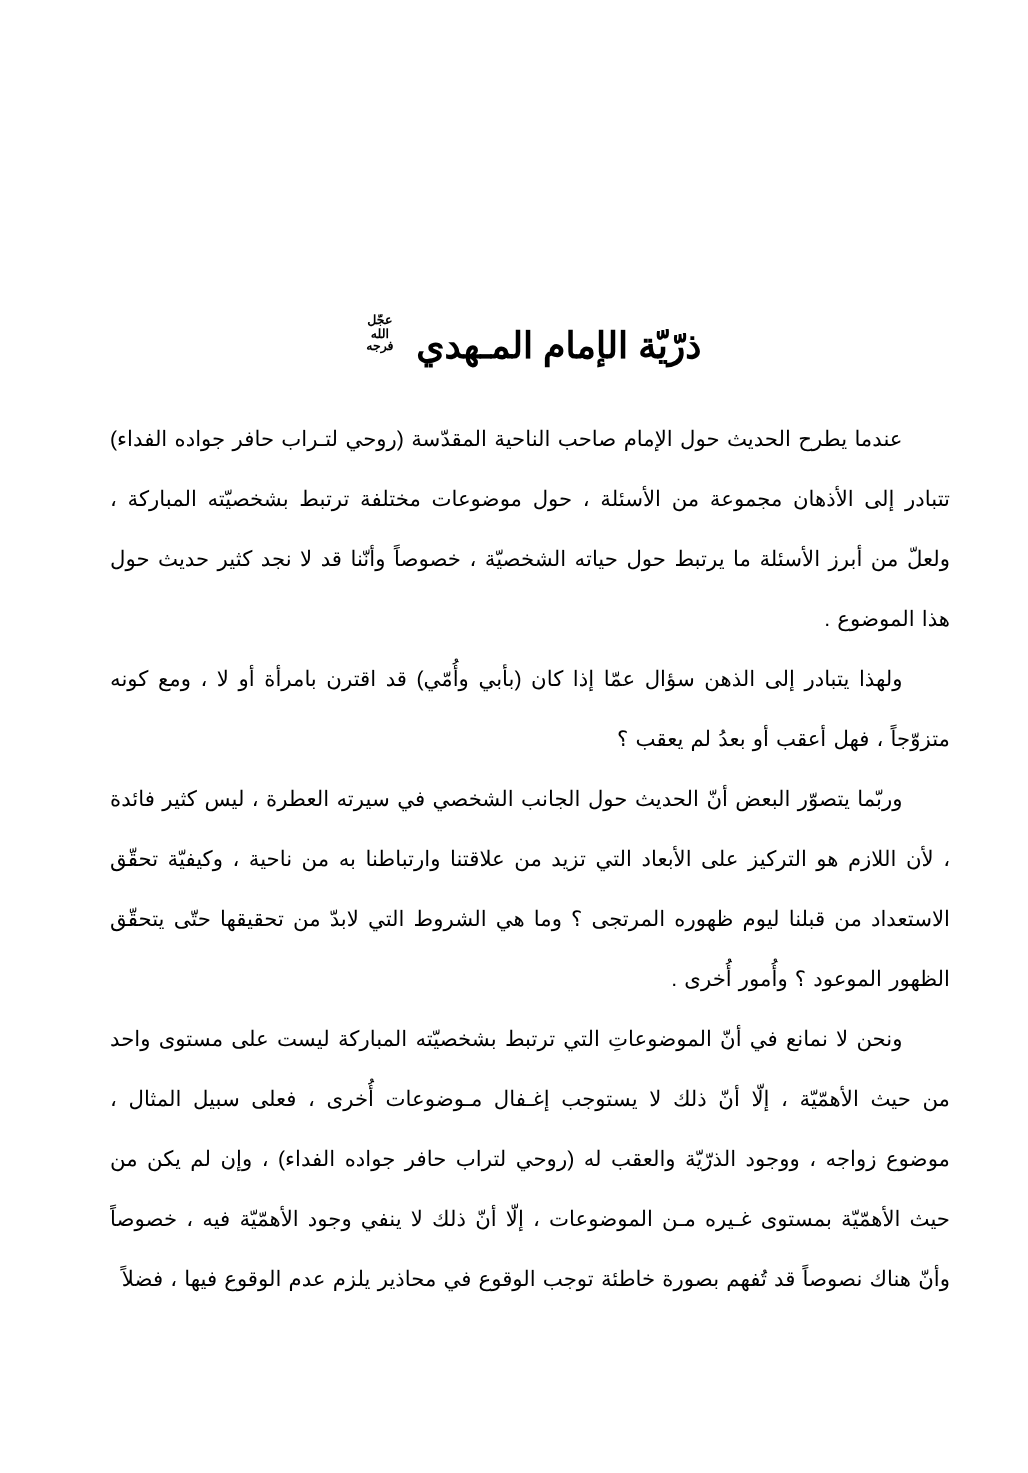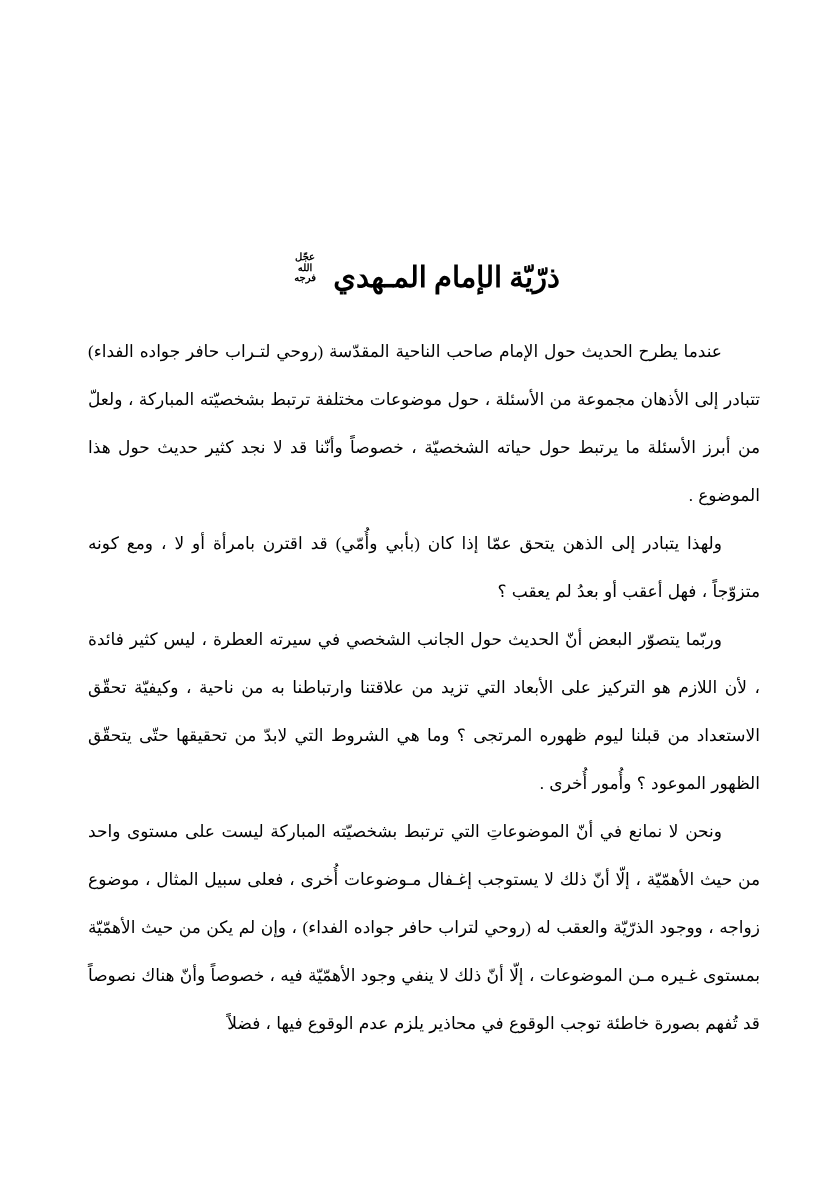--- a/index.html
+++ b/index.html
@@ -8,21 +8,21 @@
       background: #ffffff;
     }
     .page {
       position: relative;
       width: 822px;
       height: 1178px;
       margin: 0 auto;
       background: #ffffff;
       color: #000000;
       direction: rtl;
-      font-family: Liberation Serif, serif;
+      font-family: Liberation Sans, sans-serif;
       box-sizing: border-box;
       padding: 252px 62px 40px 88px;
       overflow: hidden;
     }
     .title {
       text-align: center;
       font-size: 29px;
       font-weight: bold;
       margin: 0 0 34px 0;
       letter-spacing: 1px;
@@ -56,17 +56,17 @@
 </head>
 <body>
 
 <div class="page">
   <h1 class="title">
     <span class="title-text">ذرّيّة الإمام المـهدي</span>
     <span class="honorific">عجّل الله فرجه</span>
   </h1>
   <div class="body-text">
     <p>عندما يطرح الحديث حول الإمام صاحب الناحية المقدّسة (روحي لتـراب حافر جواده الفداء) تتبادر إلى الأذهان مجموعة من الأسئلة ، حول موضوعات مختلفة ترتبط بشخصيّته المباركة ، ولعلّ من أبرز الأسئلة ما يرتبط حول حياته الشخصيّة ، خصوصاً وأنّنا قد لا نجد كثير حديث حول هذا الموضوع .</p>
-    <p>ولهذا يتبادر إلى الذهن يتحق عمّا إذا كان (بأبي وأُمّي) قد اقترن بامرأة أو لا ، ومع كونه متزوّجاً ، فهل أعقب أو بعدُ لم يعقب ؟</p>
+    <p>ولهذا يتبادر إلى الذهن سؤال عمّا إذا كان (بأبي وأُمّي) قد اقترن بامرأة أو لا ، ومع كونه متزوّجاً ، فهل أعقب أو بعدُ لم يعقب ؟</p>
     <p>وربّما يتصوّر البعض أنّ الحديث حول الجانب الشخصي في سيرته العطرة ، ليس كثير فائدة ، لأن اللازم هو التركيز على الأبعاد التي تزيد من علاقتنا وارتباطنا به من ناحية ، وكيفيّة تحقّق الاستعداد من قبلنا ليوم ظهوره المرتجى ؟ وما هي الشروط التي لابدّ من تحقيقها حتّى يتحقّق الظهور الموعود ؟ وأُمور أُخرى .</p>
     <p>ونحن لا نمانع في أنّ الموضوعاتِ التي ترتبط بشخصيّته المباركة ليست على مستوى واحد من حيث الأهمّيّة ، إلّا أنّ ذلك لا يستوجب إغـفال مـوضوعات أُخرى ، فعلى سبيل المثال ، موضوع زواجه ، ووجود الذرّيّة والعقب له (روحي لتراب حافر جواده الفداء) ، وإن لم يكن من حيث الأهمّيّة بمستوى غـيره مـن الموضوعات ، إلّا أنّ ذلك لا ينفي وجود الأهمّيّة فيه ، خصوصاً وأنّ هناك نصوصاً قد تُفهم بصورة خاطئة توجب الوقوع في محاذير يلزم عدم الوقوع فيها ، فضلاً</p>
   </div>
 </div>
 
 </body></html>

